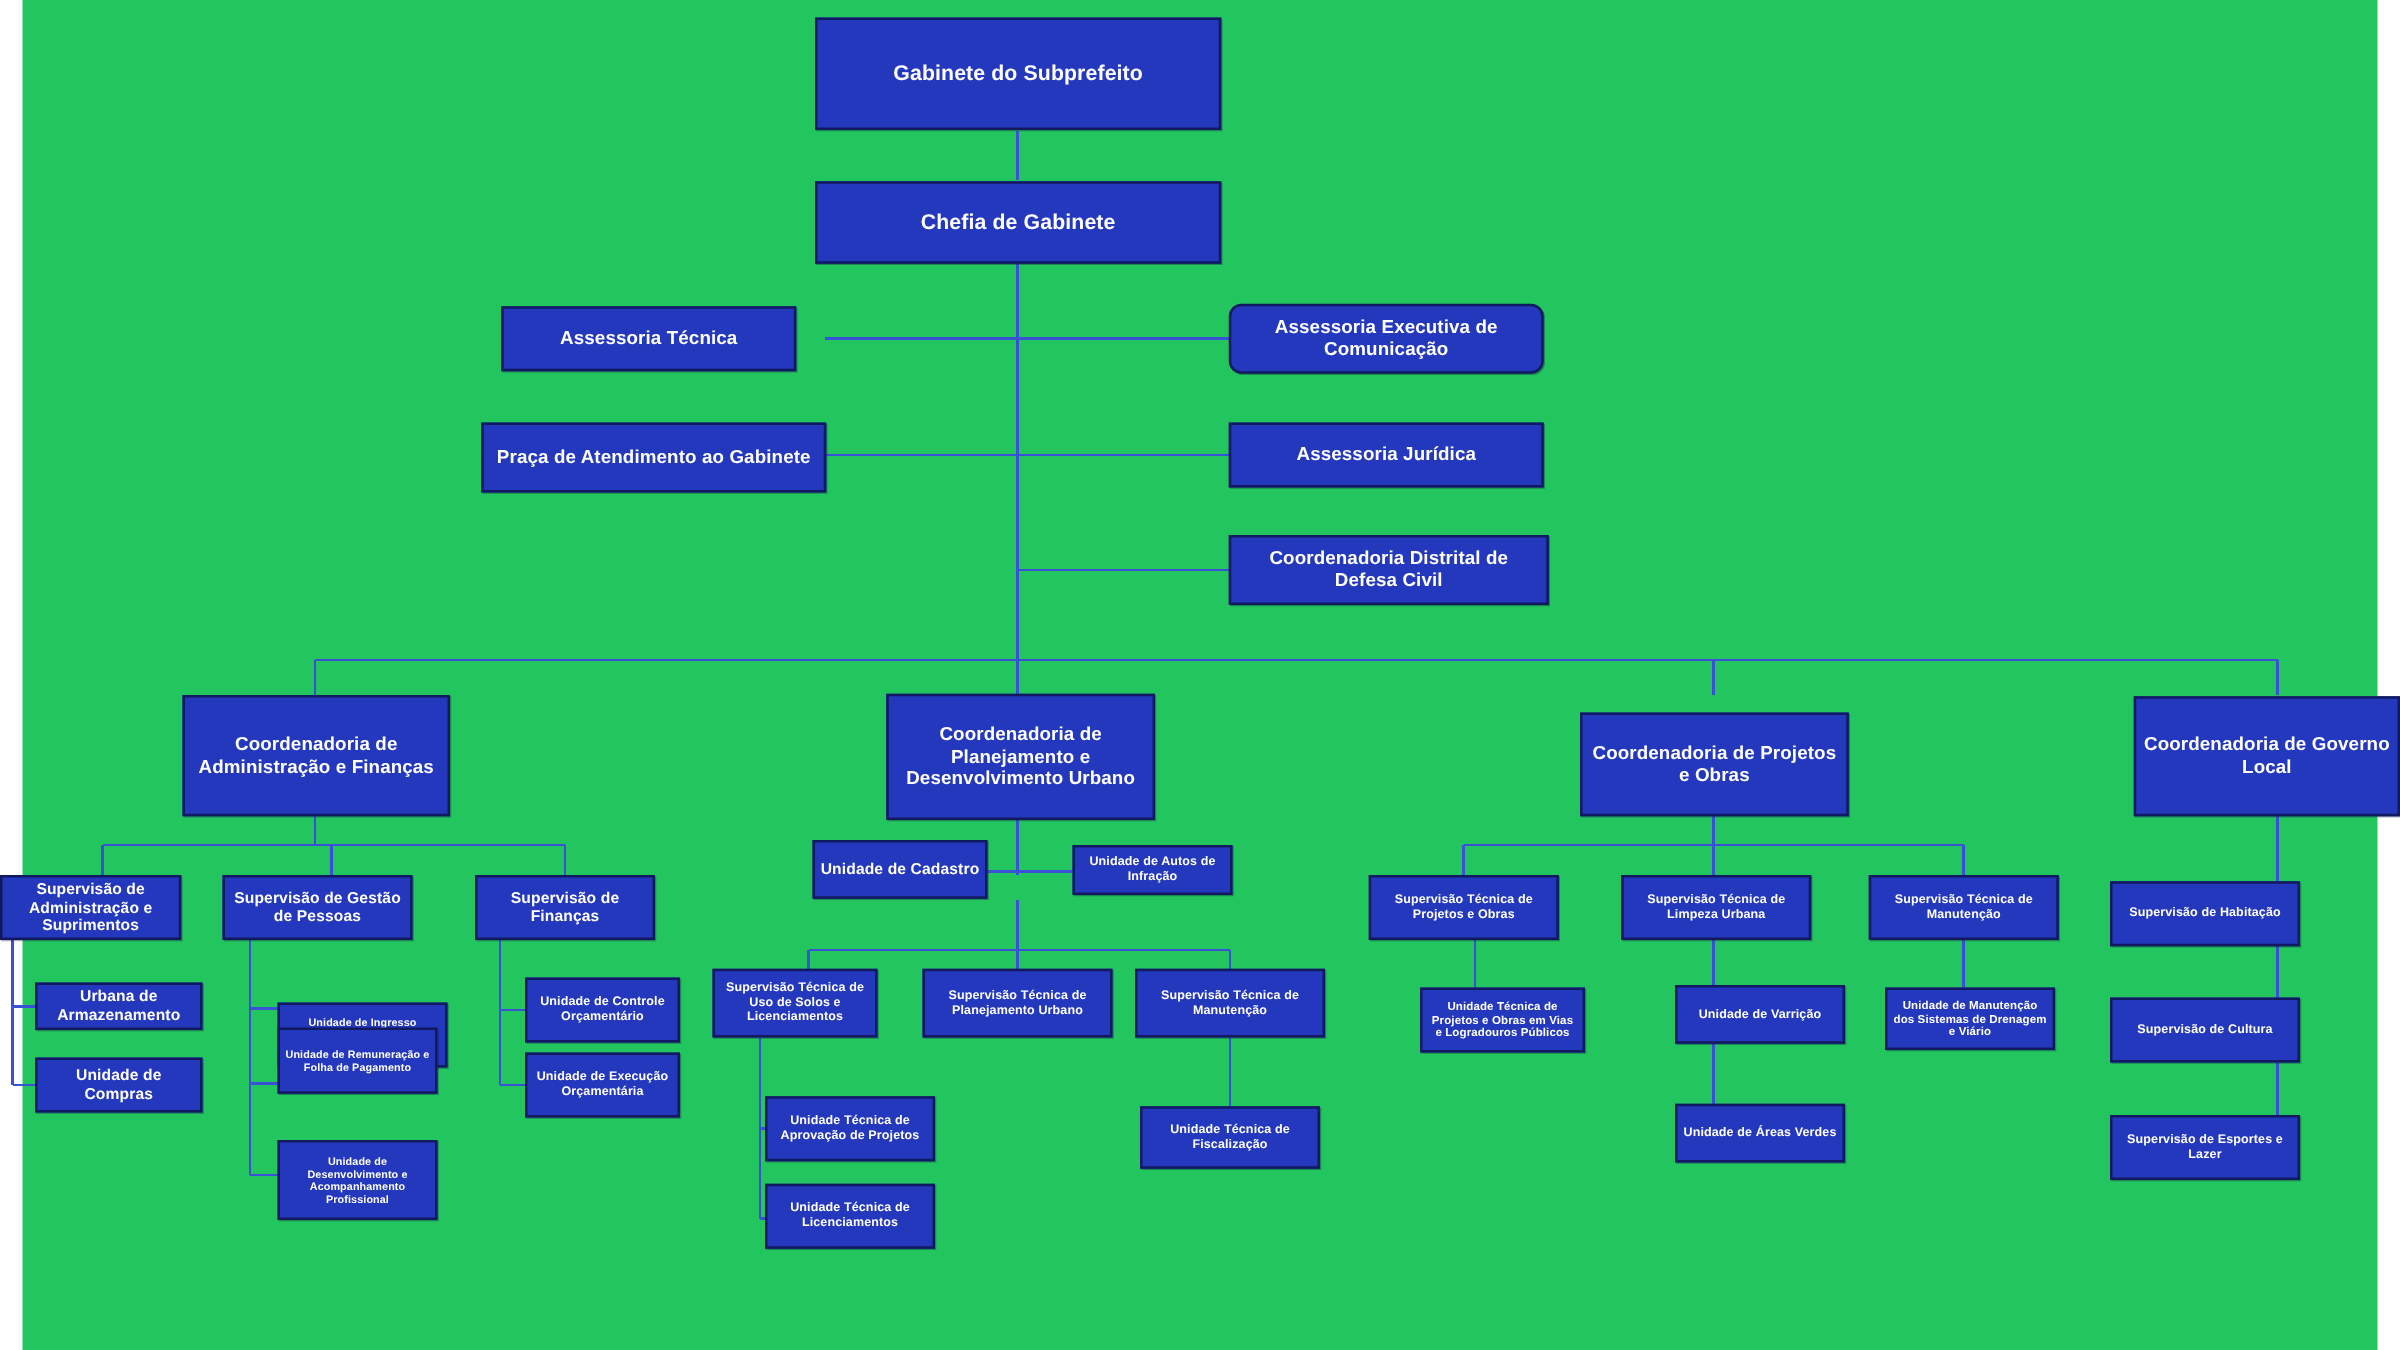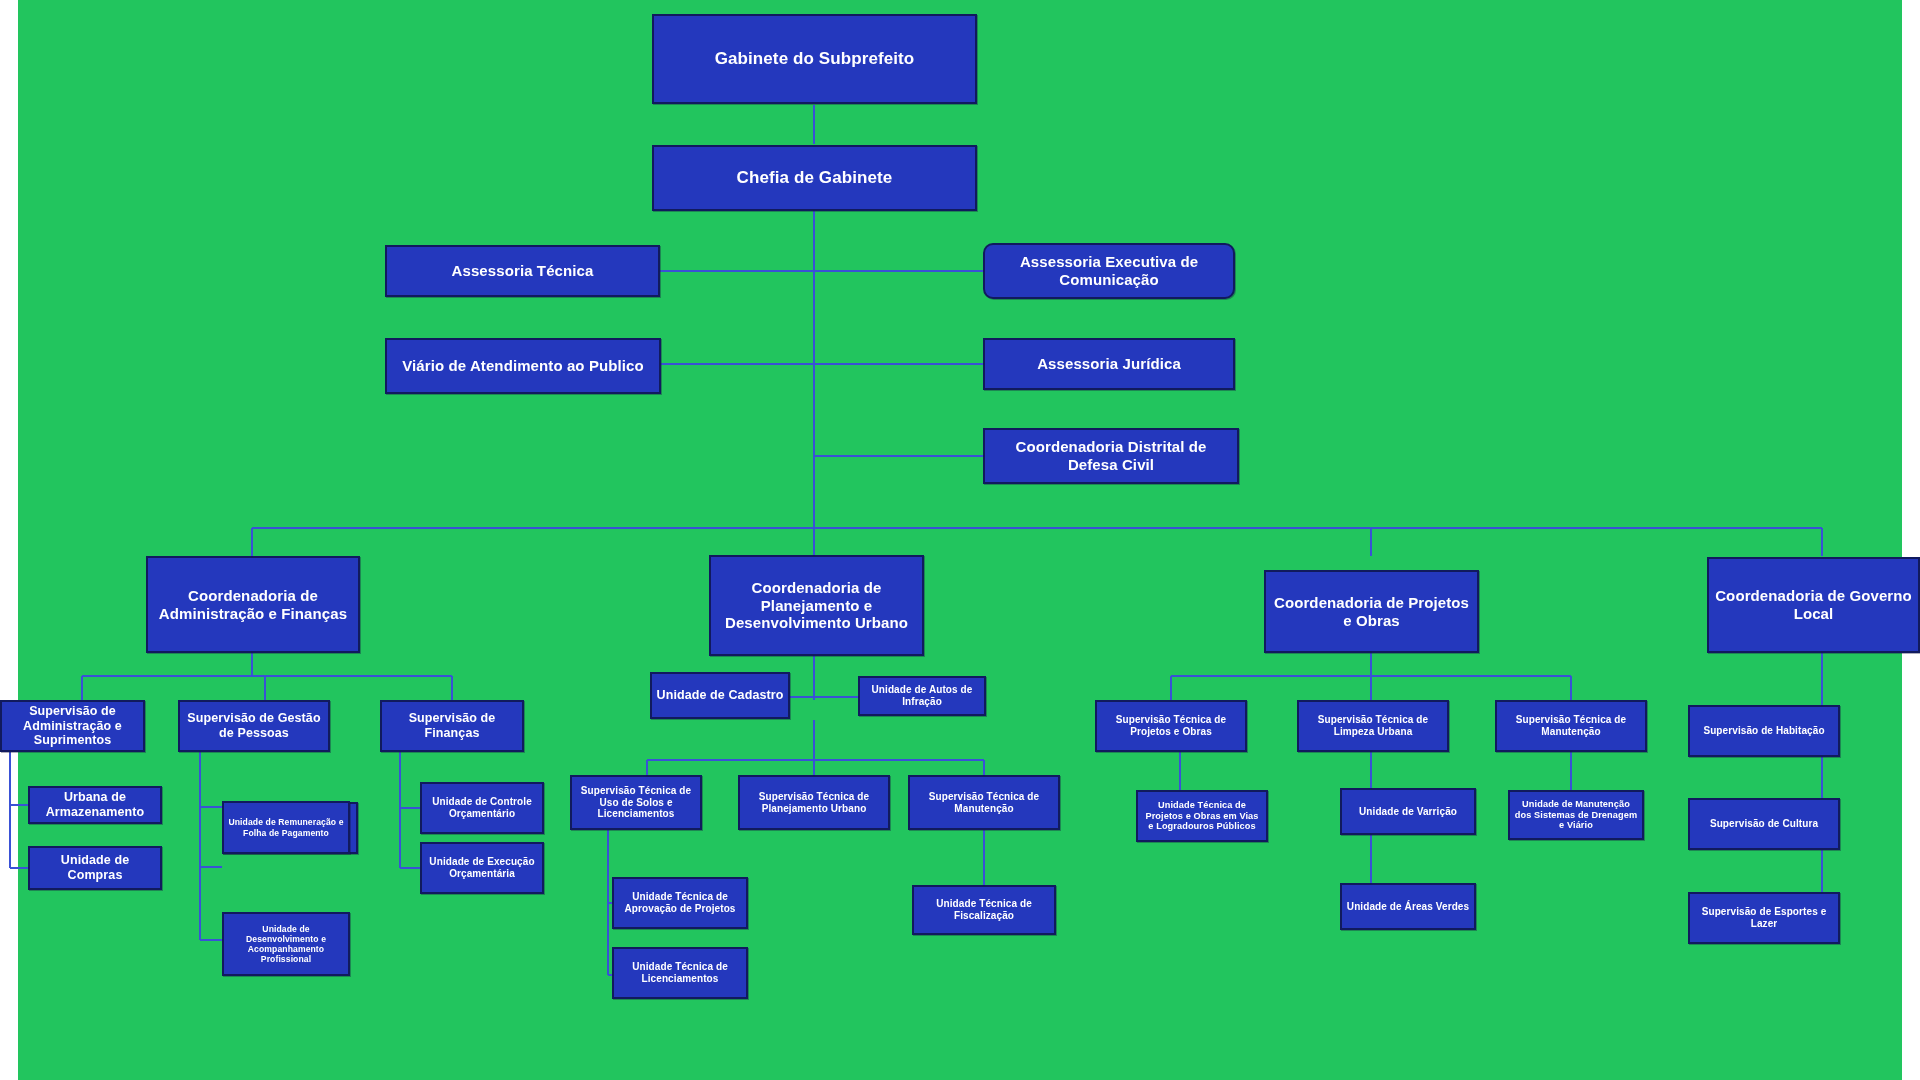--- a/index.html
+++ b/index.html
@@ -130,26 +130,26 @@
   </svg>
 
   <div class="node lv1" style="left:652px;top:14px;width:325px;height:90px;">
     <span>Gabinete do Subprefeito</span>
   </div>
 
   <div class="node lv1" style="left:652px;top:145px;width:325px;height:66px;">
     <span>Chefia de Gabinete</span>
   </div>
 
-  <div class="node lv2" style="left:385px;top:245px;width:275px;height:52px;">
+  <div class="node lv2" style="left:401px;top:245px;width:236px;height:52px;">
     <span>Assessoria Técnica</span>
   </div>
 
   <div class="node lv2" style="left:385px;top:338px;width:276px;height:56px;">
-    <span>Viário de Atendimento ao Publico</span>
+    <span>Praça de Atendimento ao Gabinete</span>
   </div>
 
   <div class="node lv2" style="left:983px;top:243px;width:252px;height:56px;border-radius:10px;">
     <span>Assessoria Executiva de Comunicação</span>
   </div>
 
   <div class="node lv2" style="left:983px;top:338px;width:252px;height:52px;">
     <span>Assessoria Jurídica</span>
   </div>
 
@@ -182,21 +182,21 @@
   <div class="node lv4" style="left:28px;top:846px;width:134px;height:44px;">
     <span>Unidade de Compras</span>
   </div>
 
   <div class="node lv4" style="left:178px;top:700px;width:152px;height:52px;">
     <span>Supervisão de Gestão de Pessoas</span>
   </div>
   <div class="node lv5b" style="left:222px;top:780px;width:136px;height:52px;margin-top:22px;">
     <span>Unidade de Ingresso Movimentação e Desligamento</span>
   </div>
-  <div class="node lv5b" style="left:222px;top:801px;width:128px;height:53px;">
+  <div class="node lv5b" style="left:222px;top:822px;width:128px;height:53px;">
     <span>Unidade de Remuneração e Folha de Pagamento</span>
   </div>
   <div class="node lv5b" style="left:222px;top:912px;width:128px;height:64px;">
     <span>Unidade de Desenvolvimento e Acompanhamento Profissional</span>
   </div>
 
   <div class="node lv4" style="left:380px;top:700px;width:144px;height:52px;">
     <span>Supervisão de Finanças</span>
   </div>
   <div class="node lv5" style="left:420px;top:782px;width:124px;height:52px;">

